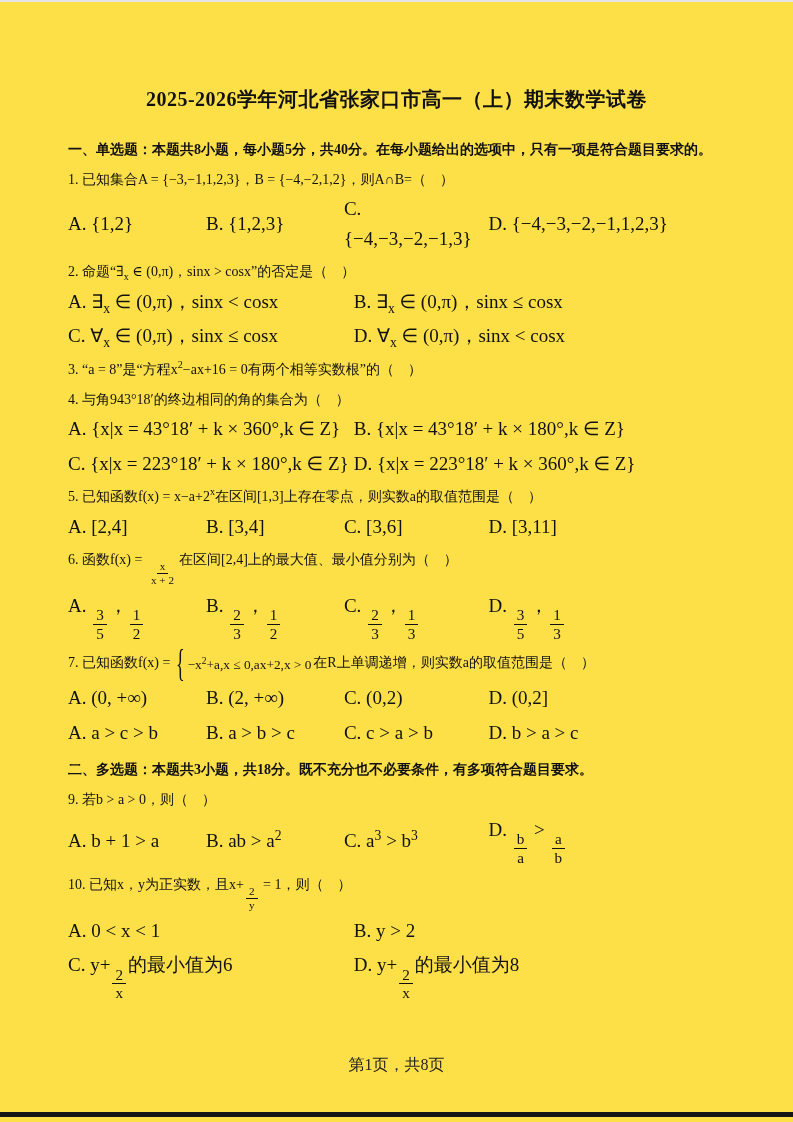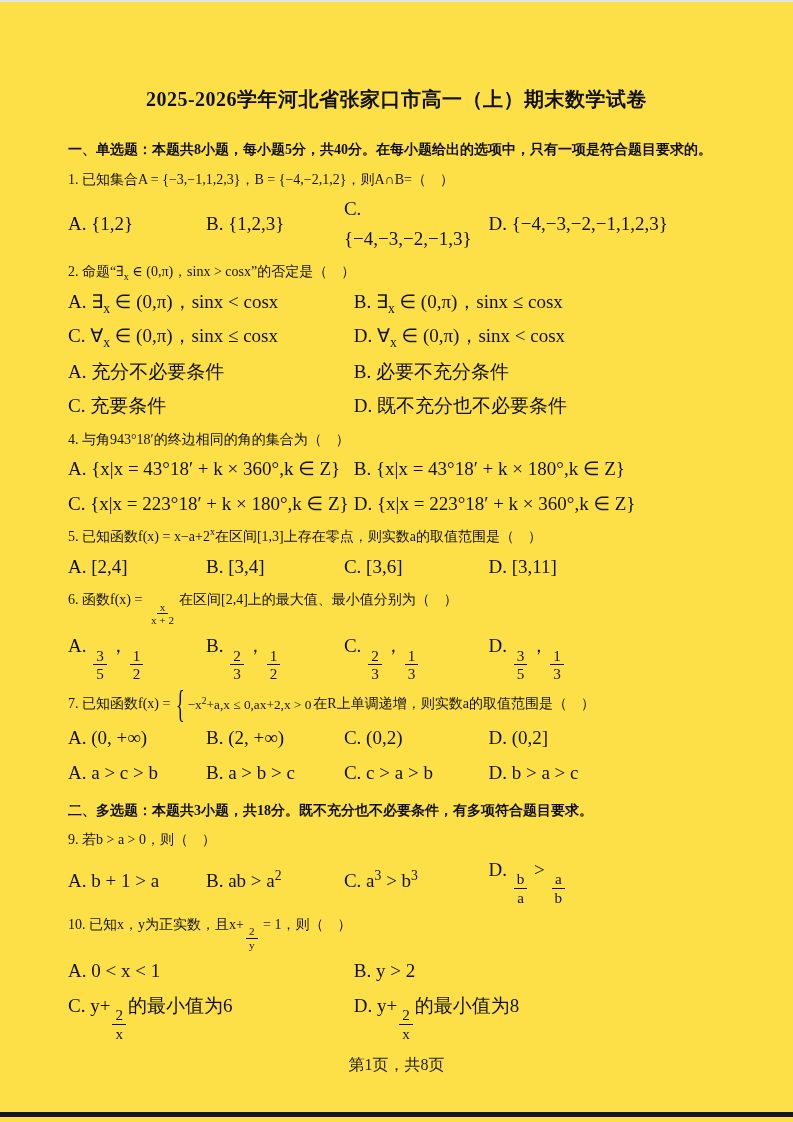--- a/index.html
+++ b/index.html
@@ -64,26 +64,21 @@
       <div class="question">
         <div class="stem">2. 命题“∃<sub>x</sub> ∈ (0,π)，sinx &gt; cosx”的否定是（　）</div>
         <div class="options cols-2">
           <span class="option">A. ∃<sub>x</sub> ∈ (0,π)，sinx &lt; cosx</span>
           <span class="option">B. ∃<sub>x</sub> ∈ (0,π)，sinx ≤ cosx</span>
           <span class="option">C. ∀<sub>x</sub> ∈ (0,π)，sinx ≤ cosx</span>
           <span class="option">D. ∀<sub>x</sub> ∈ (0,π)，sinx &lt; cosx</span>
         </div>
       </div>
       <div class="question">
-        <div class="options cols-2">
-          <span class="option">A. 充分不必要条件</span>
-          <span class="option">B. 必要不充分条件</span>
-          <span class="option">C. 充要条件</span>
-          <span class="option">D. 既不充分也不必要条件</span>
-        </div>
+        <div class="stem">3. “a = 8”是“方程x<sup>2</sup>−ax+16 = 0有两个相等实数根”的（　）</div>
       </div>
       <div class="question">
         <div class="stem">4. 与角943°18′的终边相同的角的集合为（　）</div>
         <div class="options cols-2">
           <span class="option">A. {x|x = 43°18′ + k × 360°,k ∈ Z}</span>
           <span class="option">B. {x|x = 43°18′ + k × 180°,k ∈ Z}</span>
           <span class="option">C. {x|x = 223°18′ + k × 180°,k ∈ Z}</span>
           <span class="option">D. {x|x = 223°18′ + k × 360°,k ∈ Z}</span>
         </div>
       </div>

